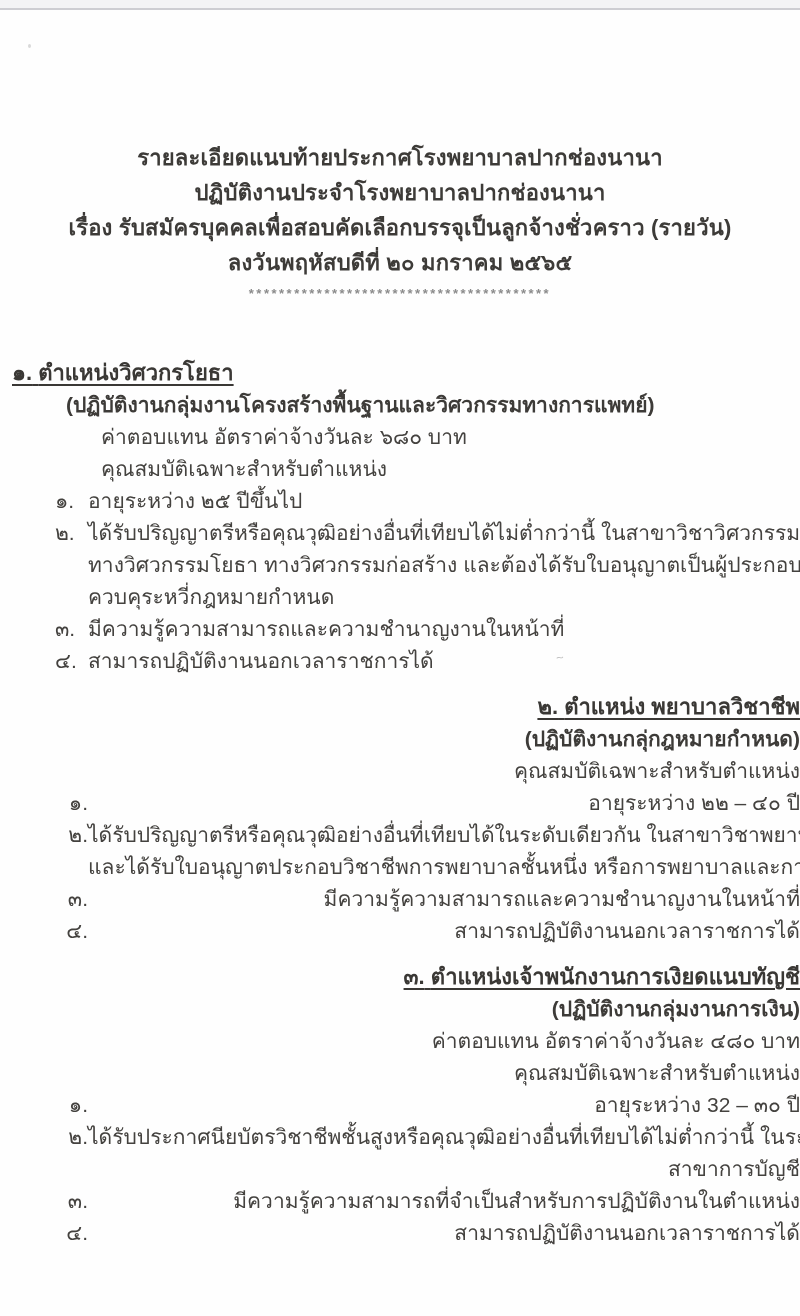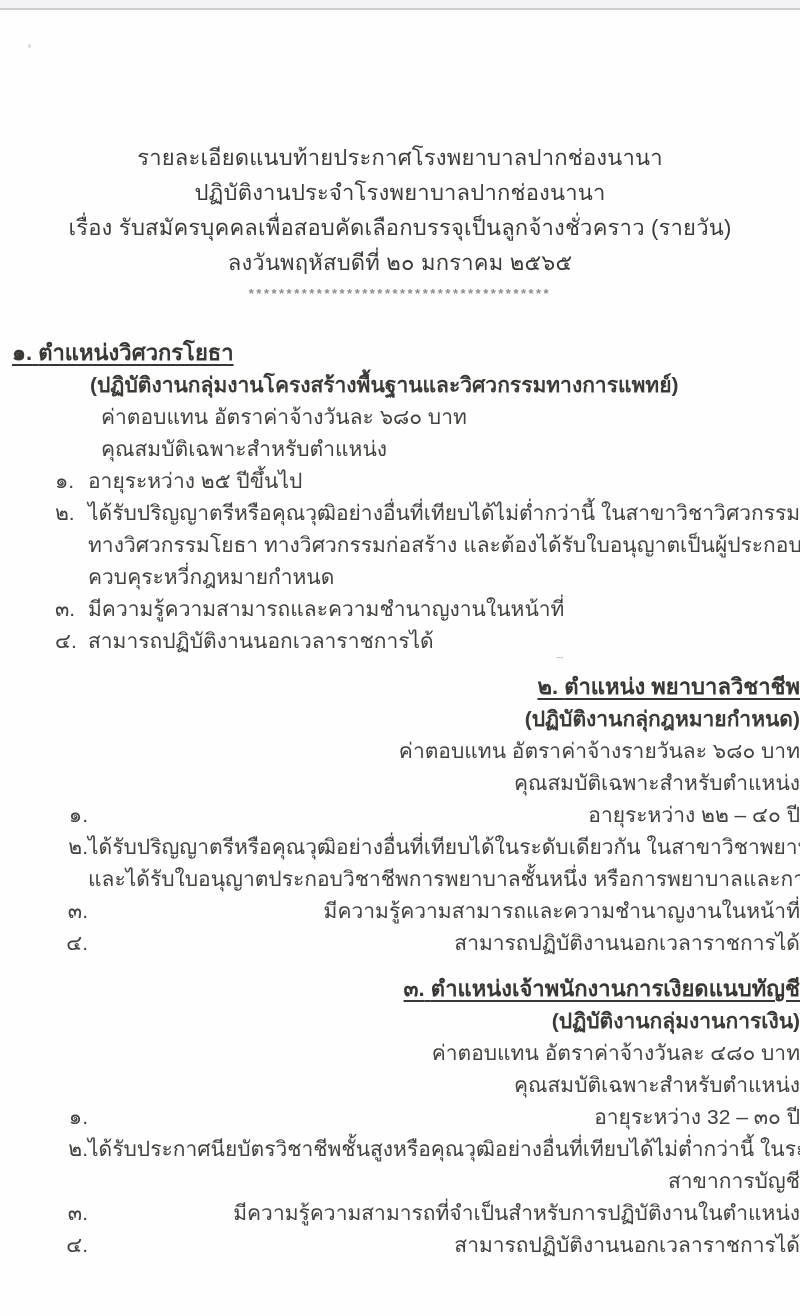--- a/index.html
+++ b/index.html
@@ -21,49 +21,49 @@
     background: #f3f3f5;
     border-bottom: 2px solid #cdcdd2;
   }
   .doc { position: relative; padding-top: 140px; }
 
   
   .doc-header { text-align: center; }
   .h-line {
     font-size: 22px;
     line-height: 35px;
-    font-weight: 400;
+    font-weight: 700;
     color: #3d3b38;
     letter-spacing: 0.2px;
   }
   .stars {
     margin-top: 6px;
     font-size: 13px;
     letter-spacing: 2.5px;
     color: #8b8b8b;
     font-weight: 700;
   }
 
   
-  section { margin-top: 36px; }
+  section { margin-top: 56px; }
   section + section { margin-top: 14px; text-align: right; }
   .sec-heading {
     padding-left: 12px;
     font-size: 22px;
     line-height: 32px;
     font-weight: 700;
     color: #3a3835;
   }
   .sec-heading .u {
     text-decoration: underline;
     text-underline-offset: 4px;
     text-decoration-thickness: 1.5px;
   }
   .unit {
-    padding-left: 90px;
+    padding-left: 66px;
     font-size: 21px;
     line-height: 32px;
     font-weight: 600;
     color: #3d3b38;
   }
   .pay, .quals {
     padding-left: 101px;
     font-size: 21px;
     line-height: 32px;
     font-weight: 400;
@@ -157,21 +157,20 @@
             <div class="iline">สามารถปฏิบัติงานนอกเวลาราชการได้</div>
           </div>
       </div>
     </section>
 
     <section>
       <div class="sec-heading">
         <span class="u"><span>๒.</span> <span>ตำแหน่ง พยาบาลวิชาชีพ</span></span>
       </div>
       <div class="unit">(ปฏิบัติงานกลุ่กฎหมายกำหนด)</div>
-      <div class="pay">ค่าตอบแทน  อัตราค่าจ้างรายวันละ  ๖๘๐  บาท</div>
       <div class="quals">คุณสมบัติเฉพาะสำหรับตำแหน่ง</div>
 
       <div class="item">
         <span class="inum">๑.</span>
         <div class="ilines">
             <div class="iline">อายุระหว่าง ๒๒ – ๔๐ ปี</div>
           </div>
       </div>
       <div class="item">
         <span class="inum">๒.</span>

